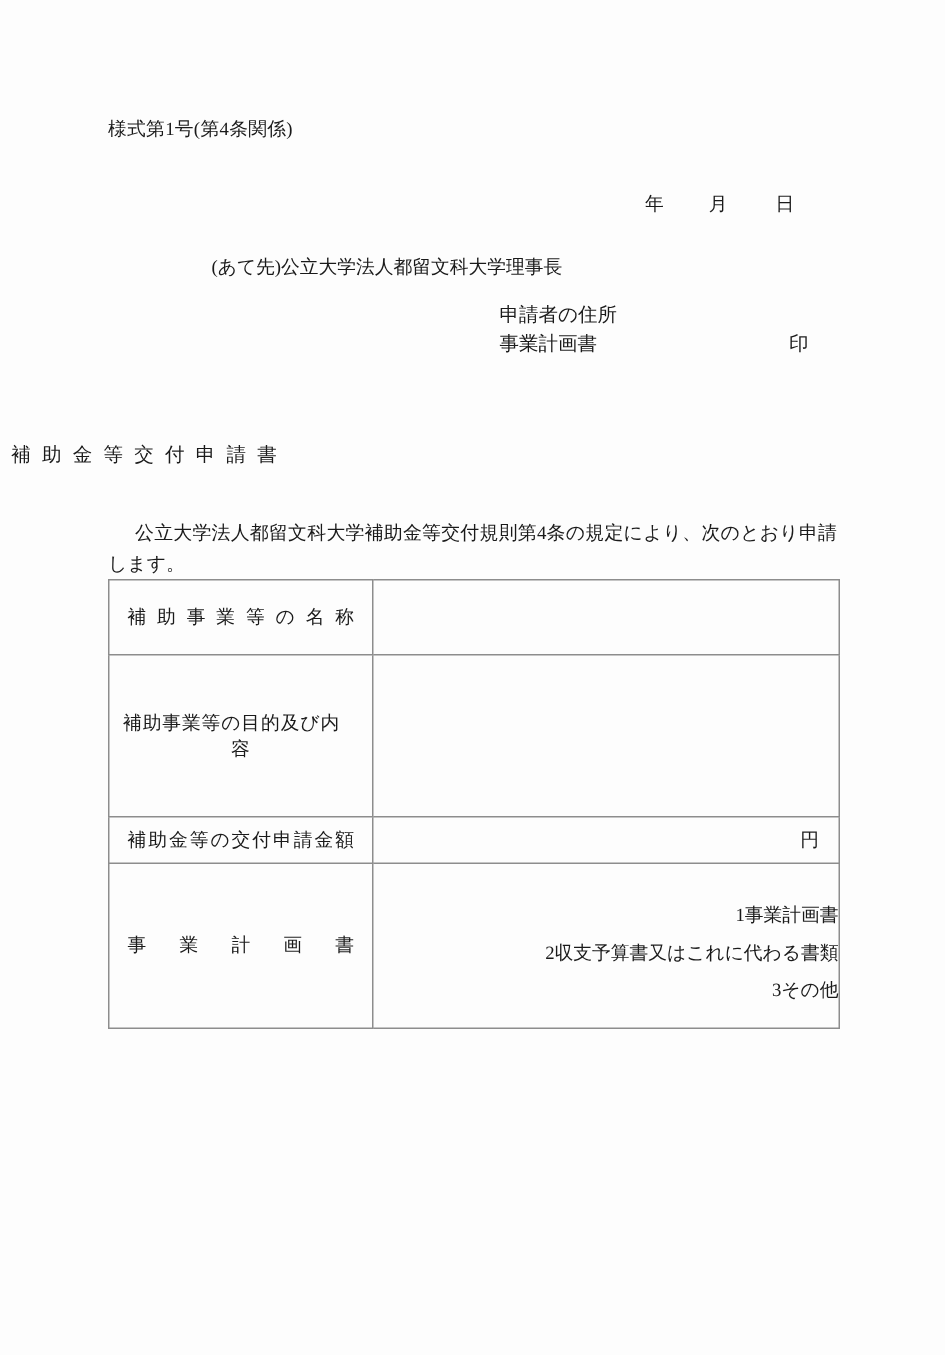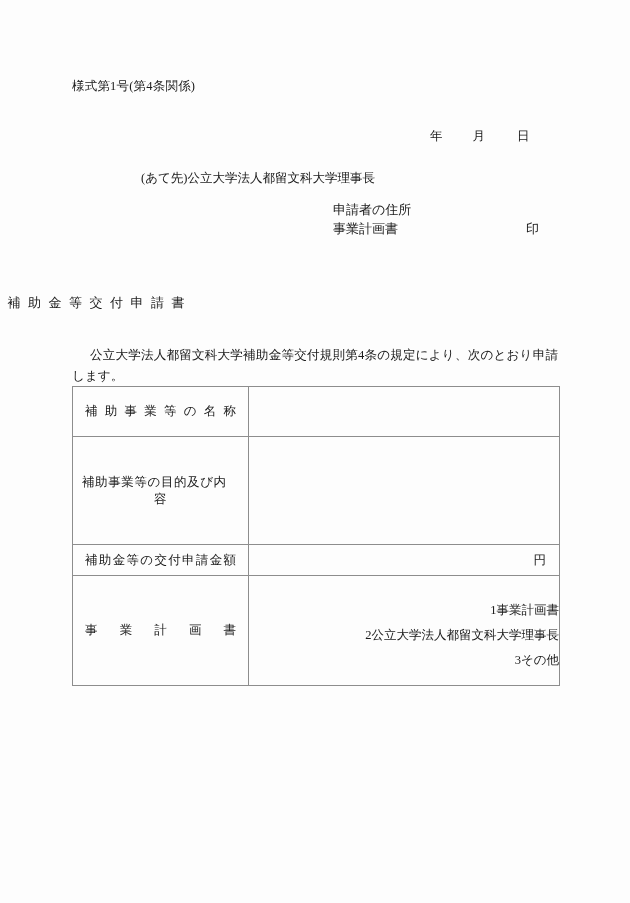--- a/index.html
+++ b/index.html
@@ -223,21 +223,21 @@
       <tr class="r4">
         <td class="label">
           <span class="label-spread">事業計画書</span>
         </td>
         <td class="value">
           <ul class="attach-list">
             <li>
               <span class="num">1</span><span>事業計画書</span>
             </li>
             <li>
-              <span class="num">2</span><span>公立大学法人都留文科大学理事長</span>
+              <span class="num">2</span><span>収支予算書又はこれに代わる書類</span>
             </li>
             <li>
               <span class="num">3</span><span>その他</span>
             </li>
           </ul>
         </td>
       </tr>
     </tbody>
   </table>
 

